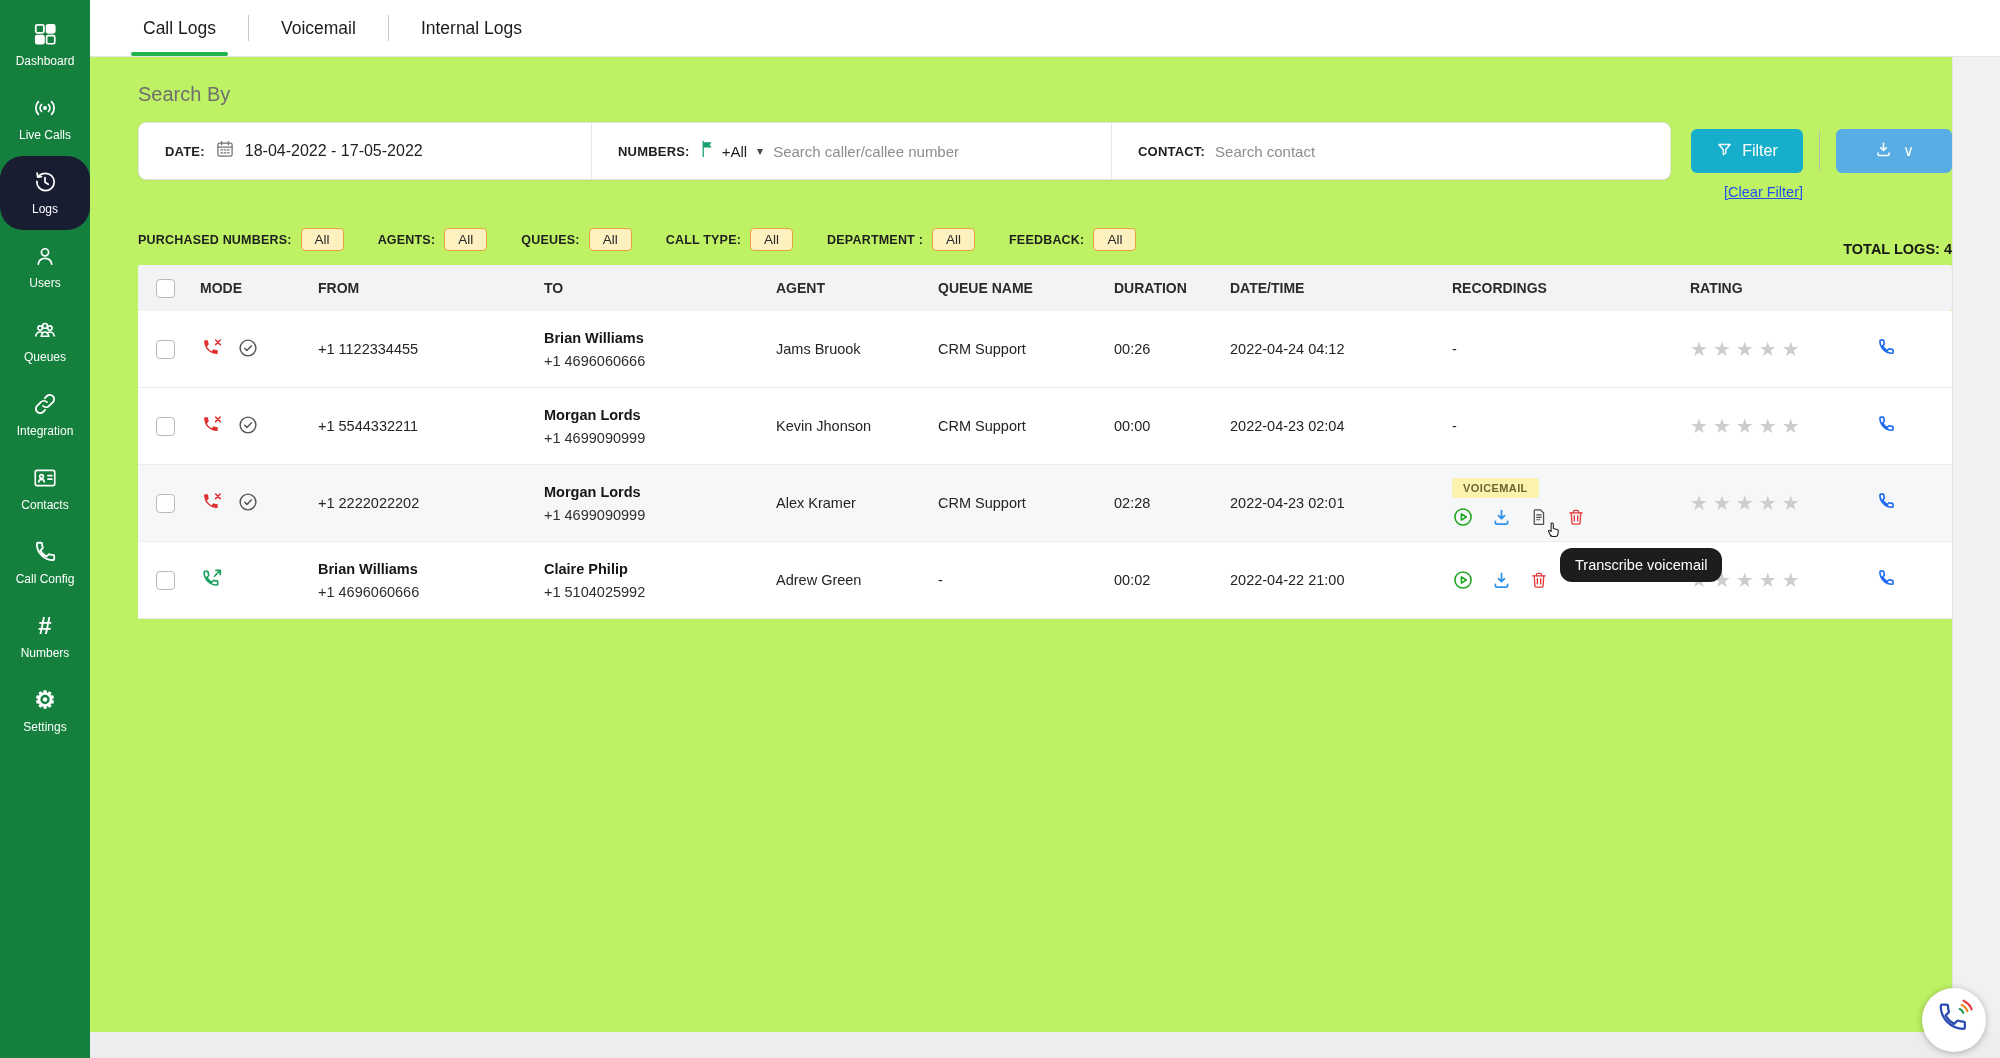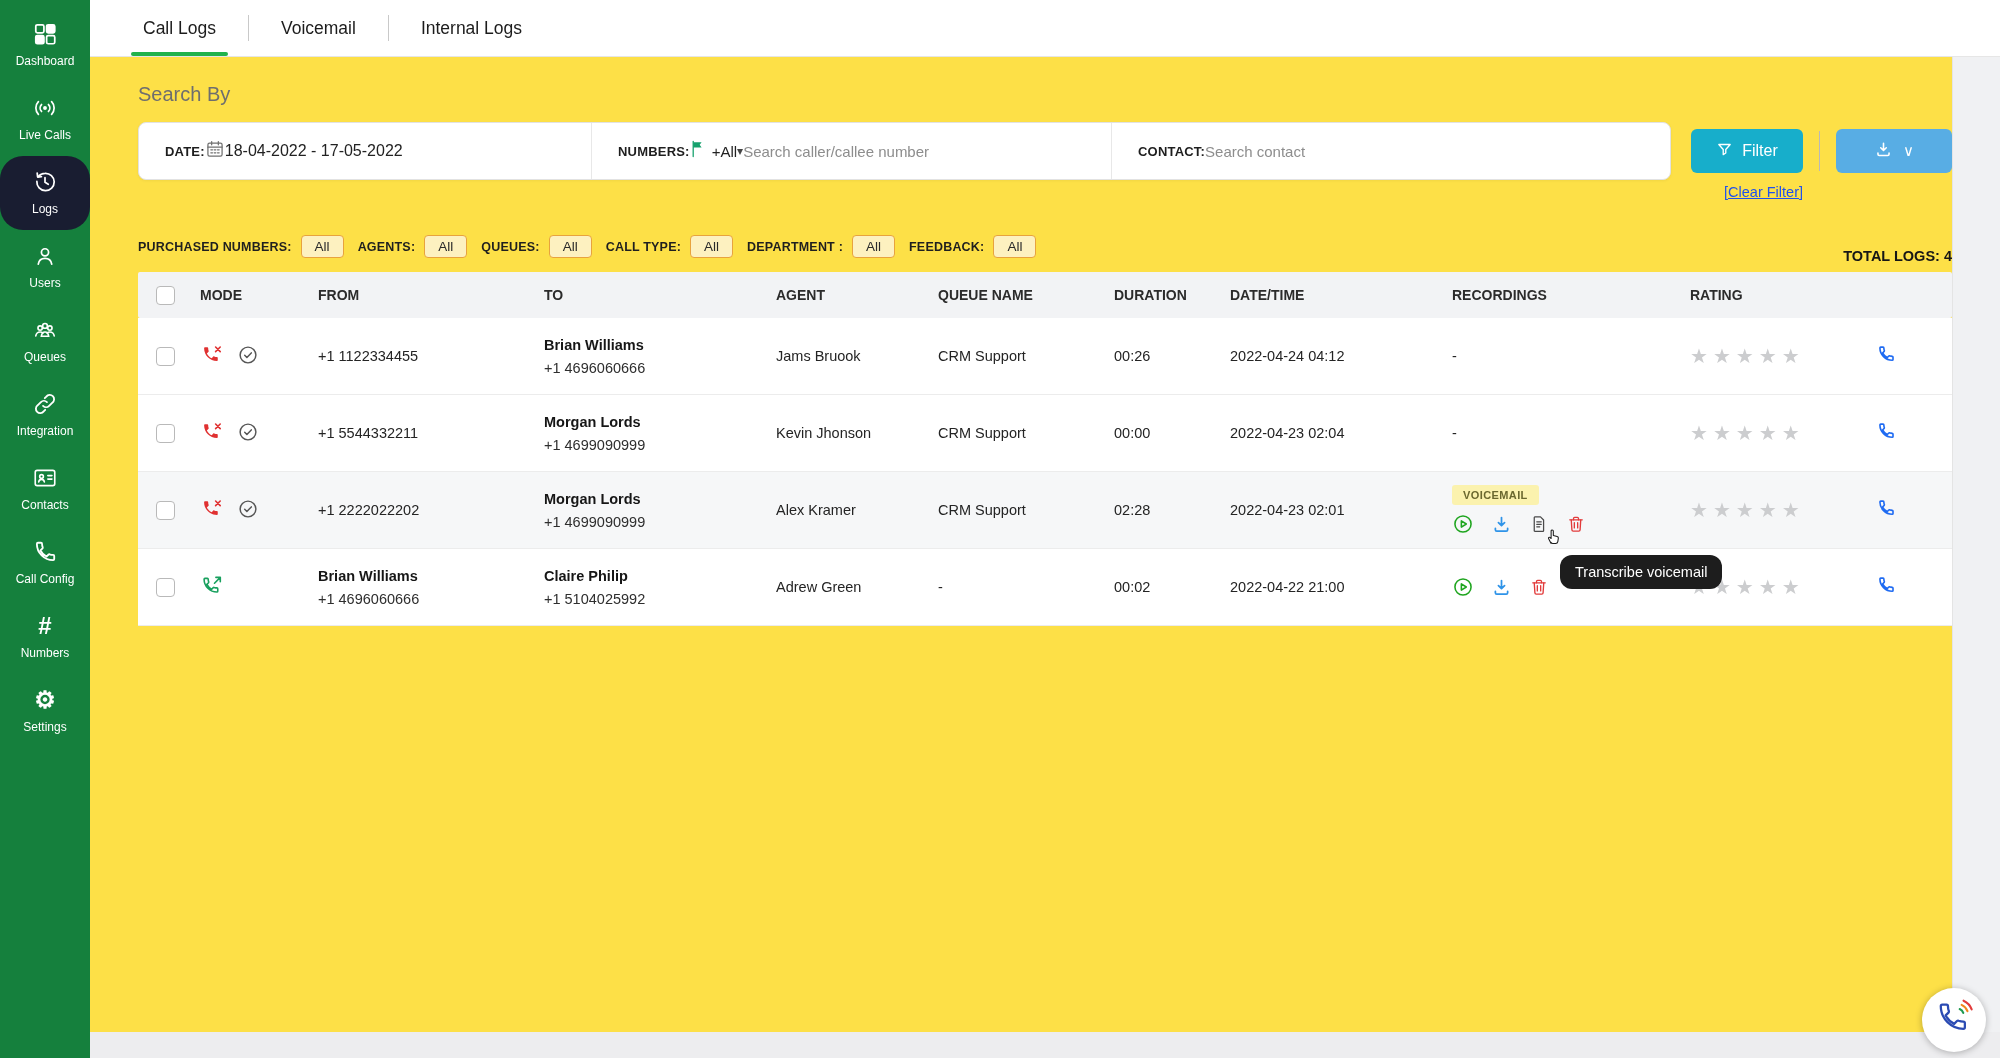--- a/index.html
+++ b/index.html
@@ -8,54 +8,54 @@
 
   
   .sidebar { width:90px; flex-shrink:0; background:#15803d; display:flex; flex-direction:column; padding-top:8px; }
   .side-item { display:flex; flex-direction:column; align-items:center; gap:7px; padding:13px 2px 14px; cursor:pointer; }
   .side-item.active { background:#191d31;border-radius:23px; }
   .side-item .lbl { font-size:12px; color:#fff; white-space:nowrap; }
   .side-item svg { display:block; }
   .side-glyph { color:#fff; font-size:24px; line-height:26px; height:26px; font-weight:bold; }
 
   
-  .main { flex:1; position:relative; background:#fde047; }
+  .main { flex:1; position:relative; background:#bef264; }
   .tabbar { height:57px; border-bottom:1px solid #e6e6e6; display:flex; align-items:center; padding-left:47px; background:#fff; }
   .tab { position:relative; height:100%; display:flex; align-items:center; font-size:17.5px; color:#1c1c1c; padding:0 6px; margin-right:26px; cursor:pointer; }
   .tab.active::after { content:""; position:absolute; left:-6px; right:-6px; bottom:0; height:4px; background:#21b24c; border-radius:2px; }
   .tab-sep { width:1px; height:26px; background:#c9c9c9; margin-right:26px; }
 
   .content { padding:0 48px; position:relative; }
   .search-by { font-size:20px; color:#6e6e6e; margin:26px 0 16px; }
 
   
   .search-row { display:flex; align-items:flex-start; }
   .search-card { flex:1; height:58px; background:#fff; border:1px solid #e2e2e2; border-radius:8px; box-shadow:0 1px 3px rgba(0,0,0,.05); display:flex; align-items:stretch; margin-right:20px; }
-  .search-sec { display:flex; align-items:center; gap:0; padding:0 26px; }
+  .search-sec { display:flex; align-items:center; gap:10px; padding:0 26px; }
   .search-sec + .search-sec { border-left:1px solid #e8e8e8; }
   .sec-date { width:452px; }
   .sec-numbers { width:520px; }
   .sec-contact { flex:1; }
   .sec-label { font-size:13px; font-weight:bold; color:#1e1e1e; letter-spacing:.2px; white-space:nowrap; }
   .date-value { font-size:16px; color:#222; white-space:nowrap; }
   .flag-group { display:flex; align-items:center; gap:6px; cursor:pointer; }
   .flag-all { font-size:15px; color:#222; }
   .caret { font-size:12px; color:#444; }
   .search-input { border:none; outline:none; font-size:15px; color:#333; flex:1; min-width:0; background:transparent; }
   .search-input::placeholder { color:#8d8d8d; }
 
   .actions { display:flex; flex-direction:column; }
   .actions-row { display:flex; align-items:center; margin-top:7px; }
   .btn-filter { width:112px; height:44px; background:#17aecb; border:none; border-radius:6px; color:#fff; font-size:16px; display:flex; align-items:center; justify-content:center; gap:9px; cursor:pointer; font-family:inherit;text-align:center; }
   .v-sep { width:1px; height:40px; background:#b9b9b9; margin:0 16px; }
   .btn-export { width:116px; height:44px; background:#58ade4; border:none; border-radius:6px; color:#fff; display:flex; align-items:center; justify-content:center; gap:10px; cursor:pointer; font-size:15px; font-family:inherit; }
   .clear-filter { width:112px; text-align:right; margin-top:11px; font-size:14.5px; color:#1f51ee; text-decoration:underline; cursor:pointer; }
 
   
-  .chips-row { display:flex; align-items:flex-start; margin-top:35px; }
+  .chips-row { display:flex; align-items:flex-start; margin-top:28px;gap:20px; }
   .chip-group { display:flex; align-items:center; gap:9px; margin-right:14px; }
   .chip-label { font-size:12.5px; font-weight:bold; color:#1f1f1f; letter-spacing:.2px; white-space:nowrap; }
   .chip { background:#fdf1c0; border:1px solid #e8a33d; border-radius:4px; padding:3px 13px; font-size:13.5px; color:#2a2a2a; cursor:pointer; }
   .total-logs { margin-left:auto; align-self:flex-end; font-size:14.5px; font-weight:bold; color:#161616; position:relative; top:6px; }
 
   
   .table { margin-top:14px; }
   .grid-cols { display:grid; grid-template-columns:62px 118px 226px 232px 162px 176px 116px 222px 238px 186px 1fr; }
   .thead { background:#f2f3f5; height:46px; align-items:center; font-size:14px; font-weight:bold; color:#2b2b2b; border-radius:2px; }
   .row { min-height:77px; align-items:center; border-bottom:1px solid #ececec; font-size:14.5px; color:#242424; background:#fff; }

